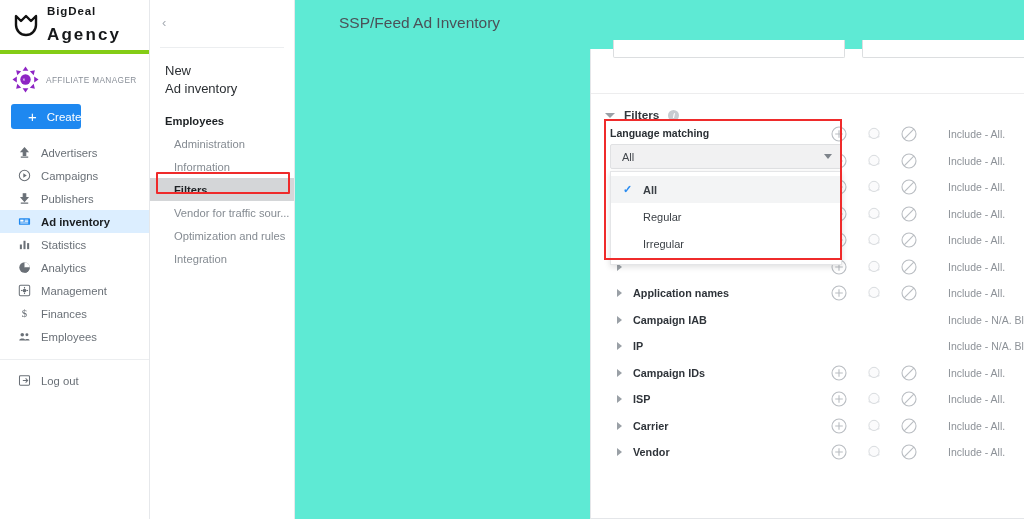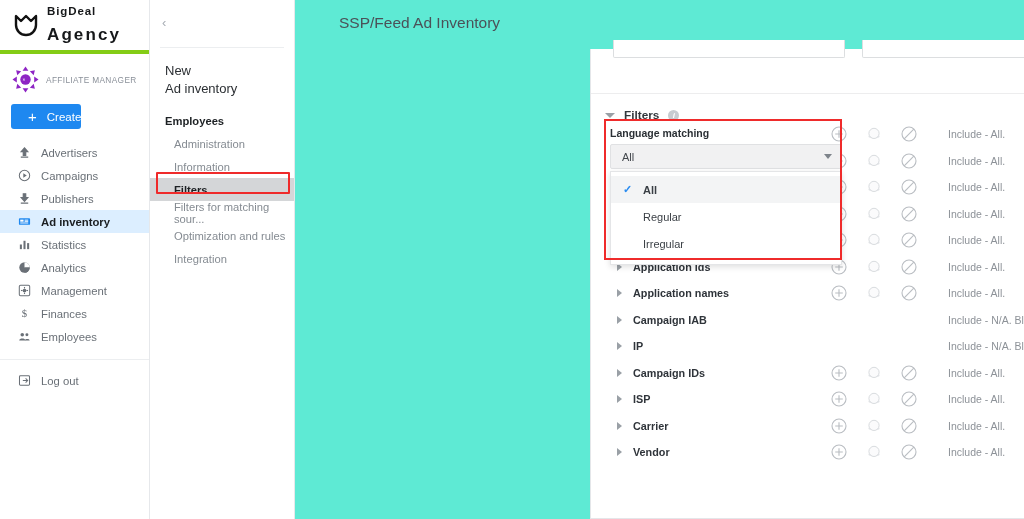--- a/index.html
+++ b/index.html
@@ -307,21 +307,21 @@
     <div class="subnav-title">
       <div>New</div>
       <div>Ad inventory</div>
     </div>
 
     <div class="subnav-list">
       <div class="subnav-item head">Employees</div>
       <div class="subnav-item">Administration</div>
       <div class="subnav-item">Information</div>
       <div class="subnav-item sel">Filters</div>
-      <div class="subnav-item">Filters for matching sour...</div>
+      <div class="subnav-item">Vendor for traffic sour...</div>
       <div class="subnav-item">Optimization and rules</div>
       <div class="subnav-item">Integration</div>
     </div>
     <div class="subnav-hl"></div>
   </aside>
 
   <main class="main">
     <h1 class="page-title">SSP/Feed Ad Inventory</h1>
 
     <section class="card">
@@ -428,21 +428,20 @@
                 </svg></span>
               <span class="ic"><svg viewBox="0 0 16 16" width="16" height="16">
                   <circle cx="8" cy="8" r="7" fill="none" stroke="#b9bdc2" stroke-width="1.1"></circle>
                   <path d="M3.2 12.8 L12.8 3.2" stroke="#b9bdc2" stroke-width="1.1"></path>
                 </svg></span>
             </span>
             <span class="frow-status">Include - All.</span>
           </div>
           <div class="frow">
             <span class="frow-caret"></span>
-            <span class="frow-label">Application ids</span>
             <span class="ic-wrap">
               <span class="ic"><svg viewBox="0 0 16 16" width="16" height="16">
                   <circle cx="8" cy="8" r="7" fill="none" stroke="#b9bdc2" stroke-width="1.1"></circle>
                   <path d="M8 4.2 V11.8 M4.2 8 H11.8" stroke="#b9bdc2" stroke-width="1.1"></path>
                 </svg></span>
               <span class="ic"><svg viewBox="0 0 16 16" width="16" height="16">
                   <ellipse cx="8" cy="10.4" rx="5.6" ry="1.6" fill="#e3e5e8"></ellipse>
                   <circle cx="8" cy="7.4" r="5.1" fill="#fbfbfc" stroke="#d9dcdf" stroke-width="1"></circle>
                 </svg></span>
               <span class="ic"><svg viewBox="0 0 16 16" width="16" height="16">

